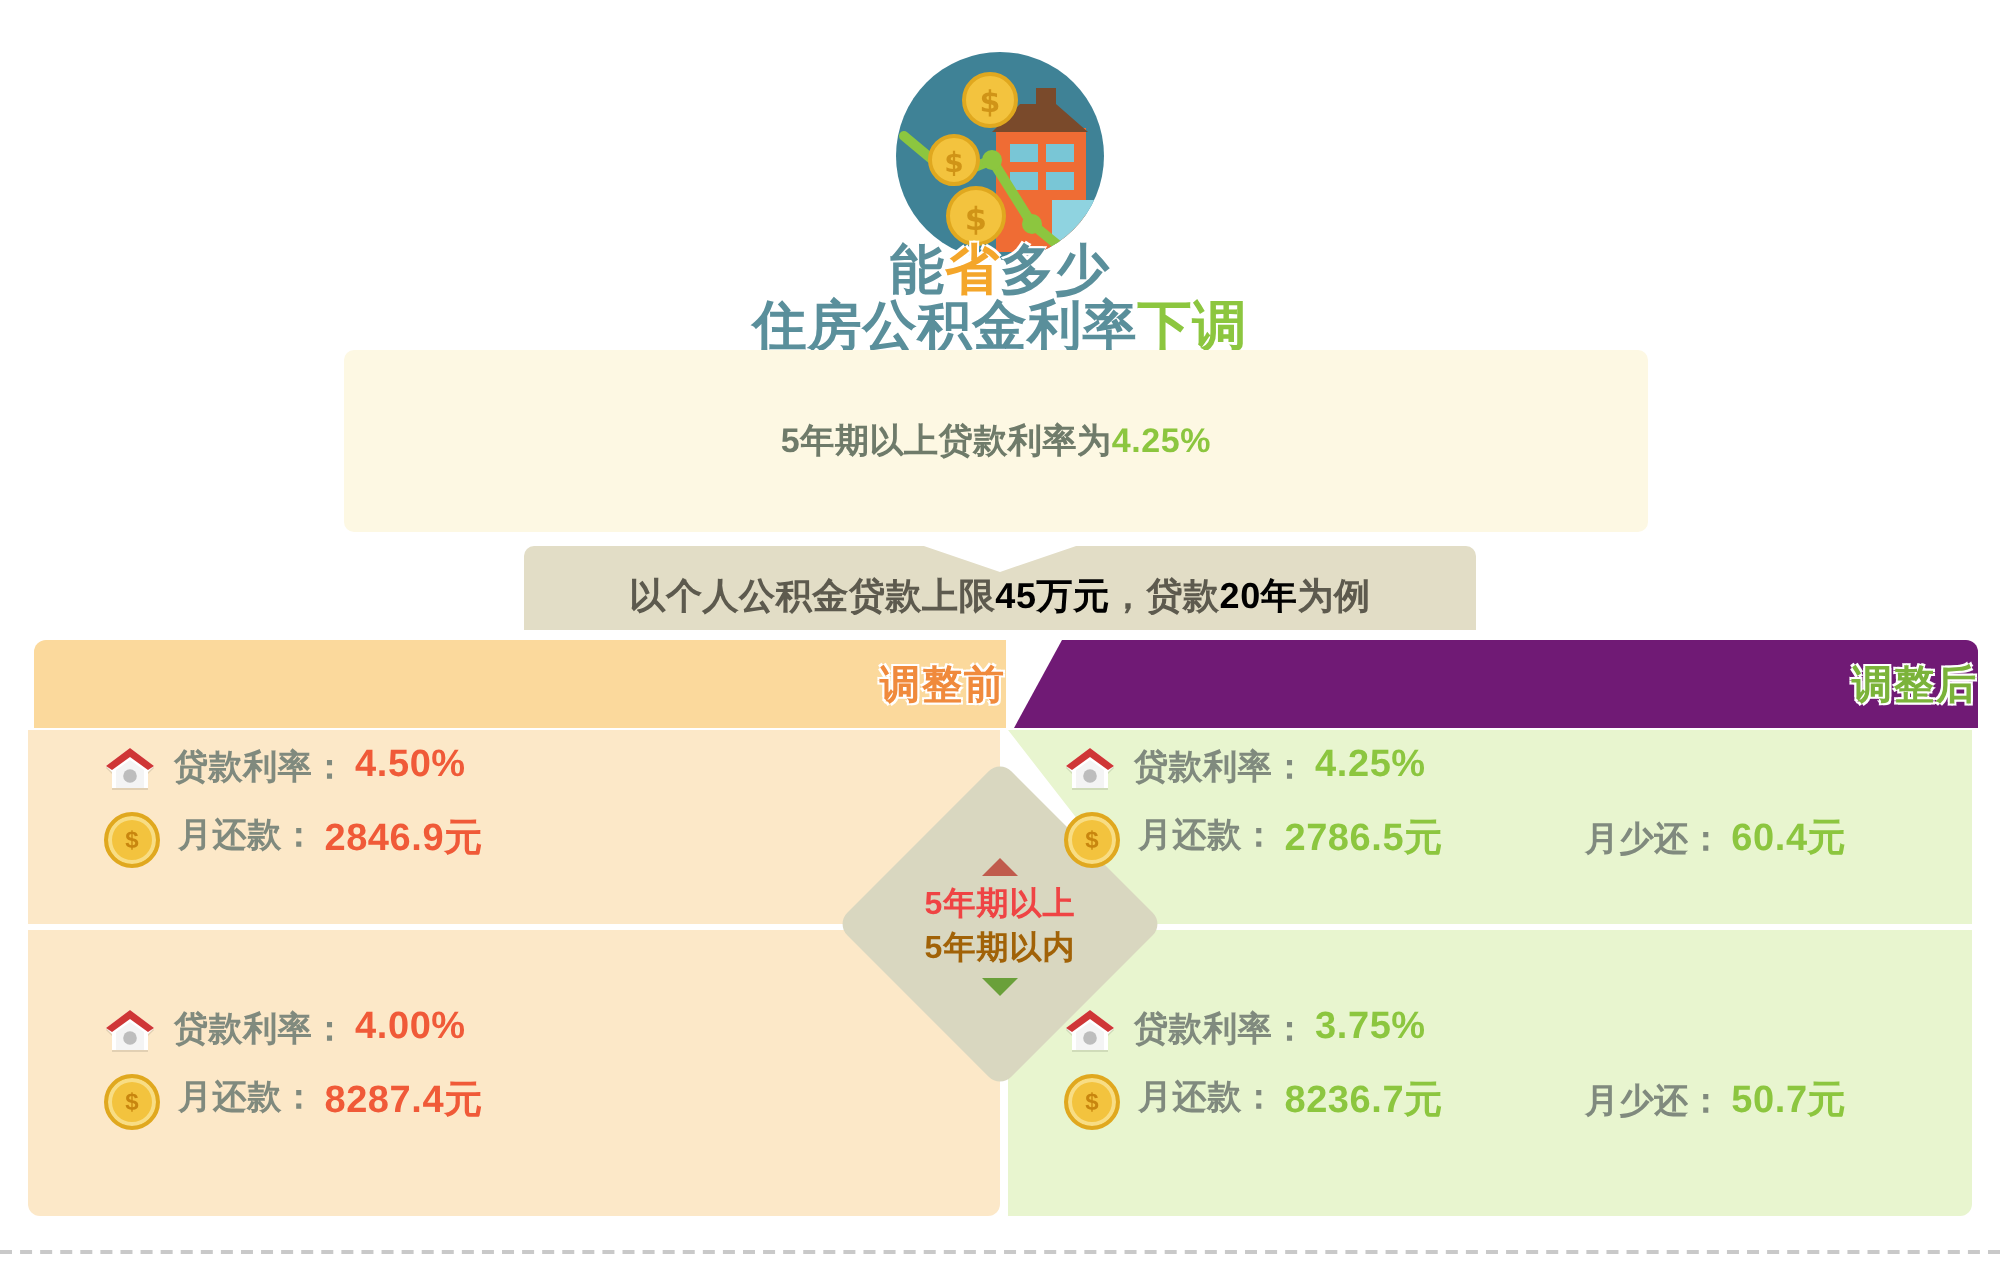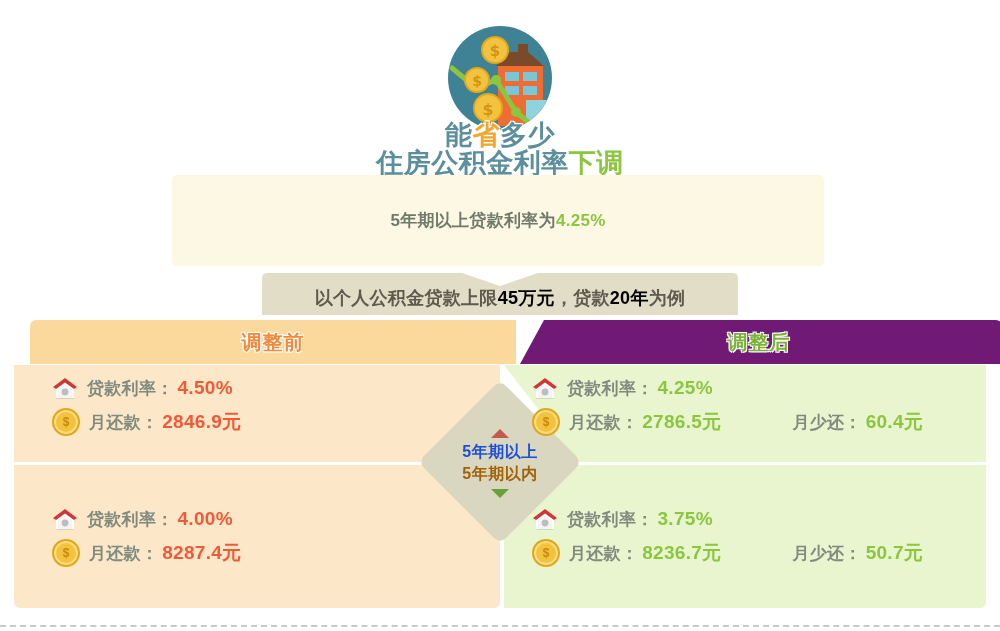--- a/index.html
+++ b/index.html
@@ -60,22 +60,22 @@
 
   
   .panels{
     position:absolute;left:14px;top:320px;width:972px;height:288px;
   }
   .col{position:absolute;top:0;width:486px;height:288px;}
   .col-left{left:0;}
   .col-right{left:486px;}
 
   .p-head{
-    position:absolute;left:16px;top:0;width:100%;height:44px;
-    display:flex;align-items:center;justify-content:center;
+    position:absolute;left:3px;top:0;width:100%;height:44px;
+    display:flex;align-items:center;justify-content:flex-end;
   }
   .p-head-label{
     font-size:20px;font-weight:bold;letter-spacing:1px;
     text-shadow:1px 1px 0 #ffffff,-1px -1px 0 #ffffff,1px -1px 0 #ffffff,-1px 1px 0 #ffffff;
   }
   .head-left .p-head-label{color:#f08a3c;}
   .head-right .p-head-label{color:#7bb33a;}
 
   .p-body{position:absolute;left:0;width:100%;}
   .body-a{top:45px;height:97px;}
@@ -124,31 +124,31 @@
     position:absolute;left:432px;top:415px;width:136px;height:96px;
     z-index:5;display:flex;flex-direction:column;align-items:center;justify-content:center;
     gap:1px;
   }
   .tri{
     width:0;height:0;border-left:9px solid transparent;border-right:9px solid transparent;
   }
   .tri-up{border-bottom:9px solid #c05b4d;margin-bottom:3px;}
   .tri-down{border-top:9px solid #6aa03a;margin-top:3px;}
   .dia-label{font-size:16px;font-weight:bold;letter-spacing:.5px;white-space:nowrap;}
-  .dia-above{color:#1d4ed8;}
+  .dia-above{color:#ef4444;}
   .dia-within{color:#a16207;}
 
   
   .rows{position:absolute;z-index:6;}
   .rows-la{left:52px;top:372px;}
   .rows-lb{left:52px;top:503px;}
   .rows-ra{left:532px;top:372px;}
   .rows-rb{left:532px;top:503px;}
 
-  .drow{display:flex;align-items:center;height:32px;}
+  .drow{display:flex;align-items:flex-start;height:32px;}
   .drow + .drow{margin-top:2px;}
   .dlabel{
     font-size:17px;font-weight:bold;color:#808a7e;margin-left:9px;letter-spacing:.3px;
     white-space:nowrap;
   }
   .dval{font-size:19px;font-weight:bold;margin-left:4px;letter-spacing:.3px;white-space:nowrap;}
   .v-red{color:#f05a38;}
   .v-green{color:#8cc63f;}
   .saving{margin-left:62px;display:flex;align-items:center;}
 

